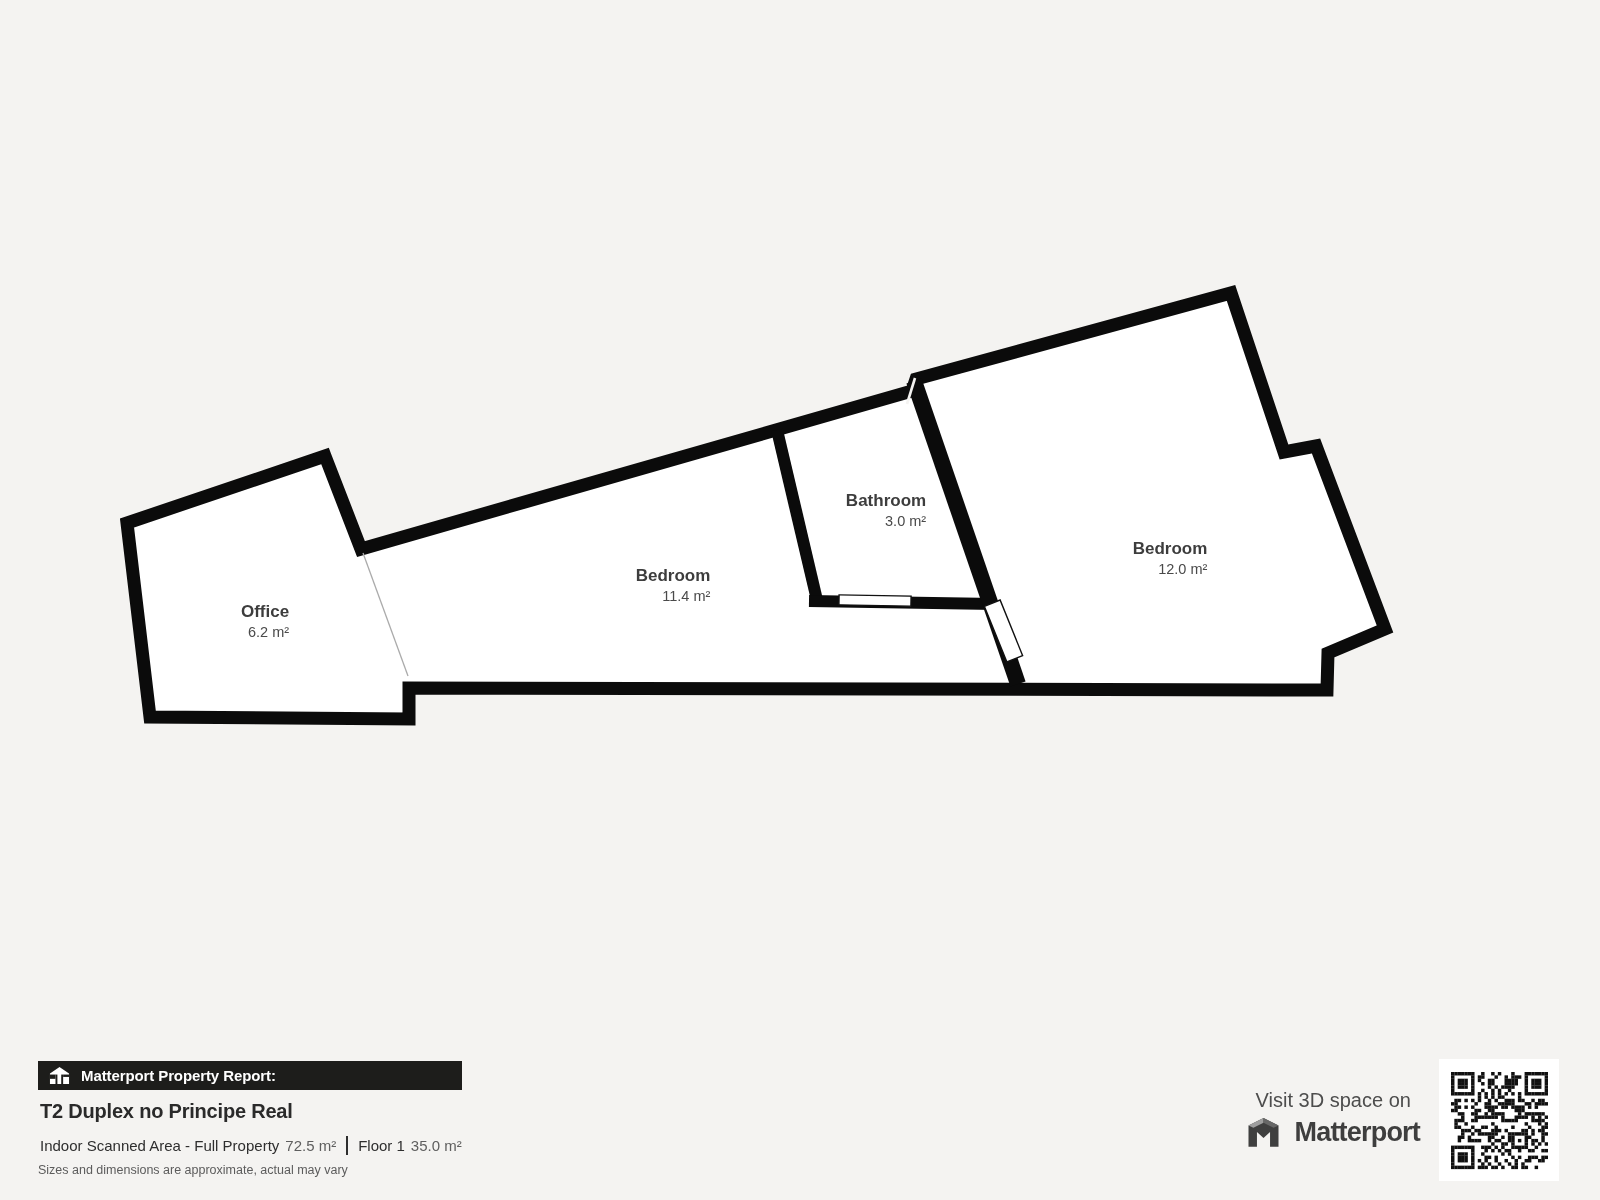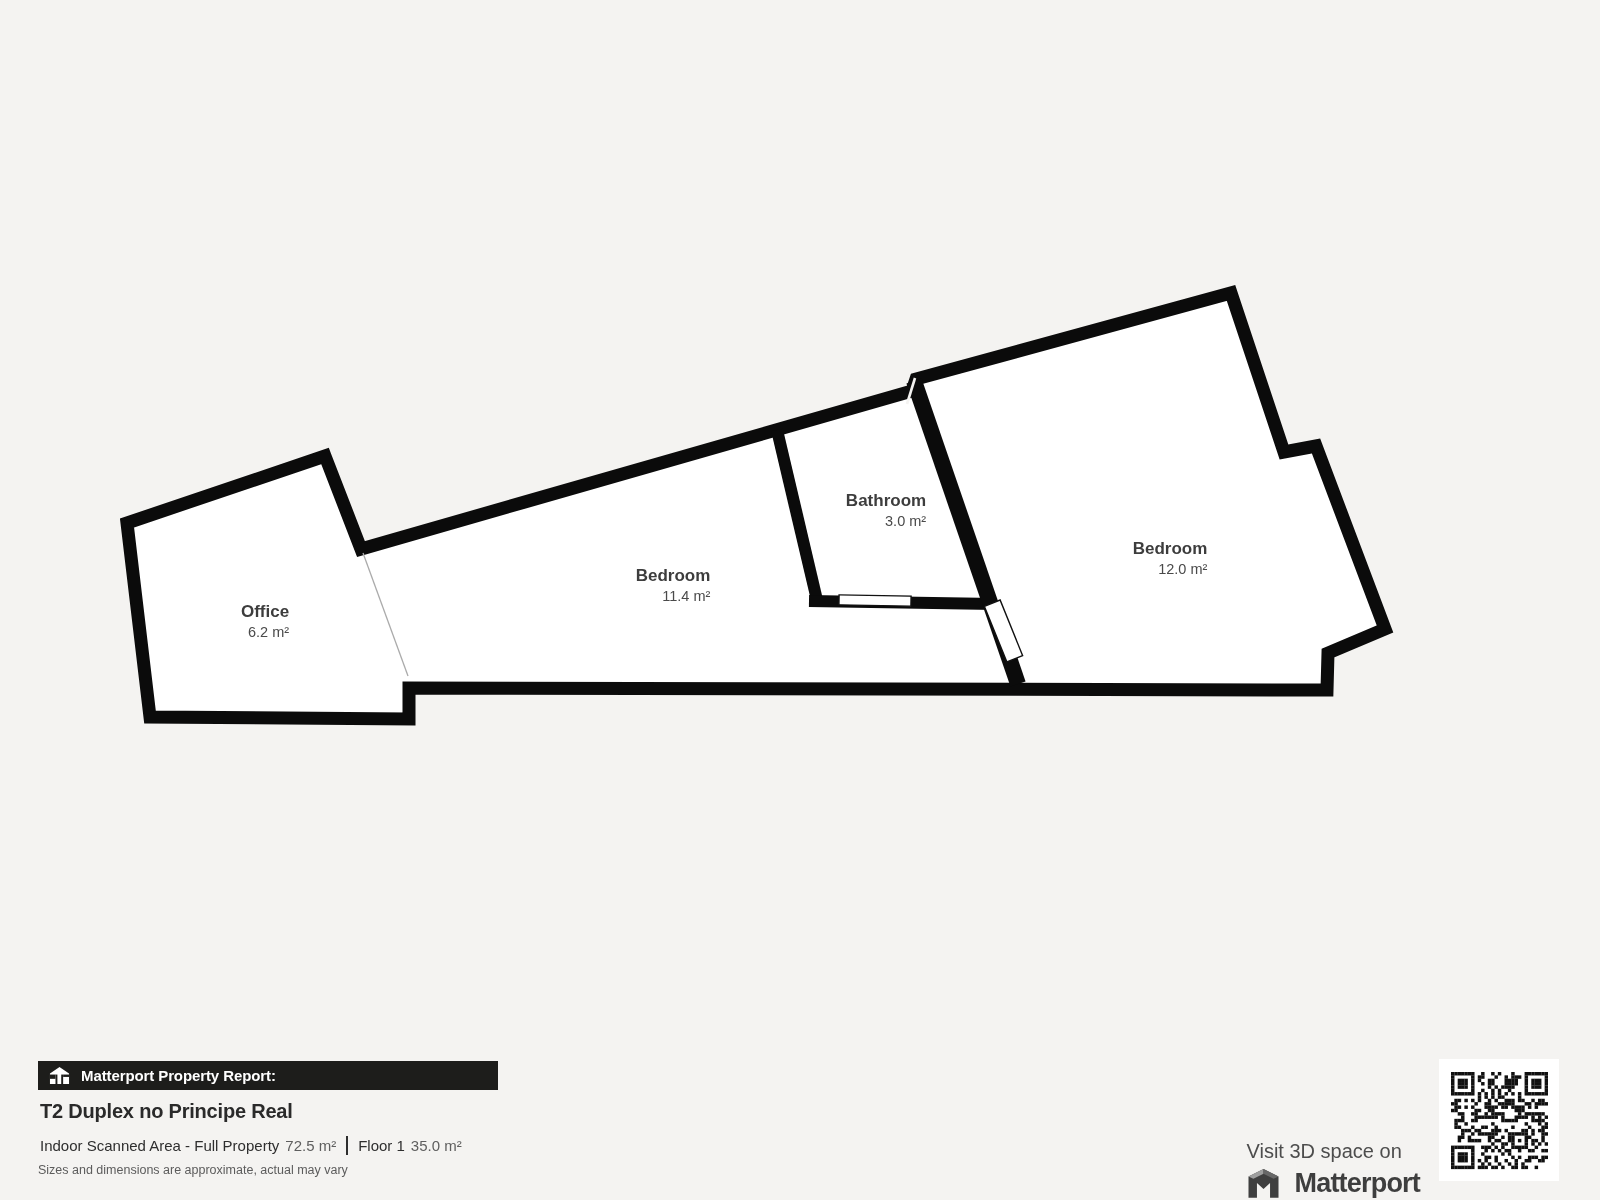--- a/index.html
+++ b/index.html
@@ -14,21 +14,21 @@
 
   .room-label{
     position:absolute;transform:translate(-50%,-50%);
     text-align:right;color:#3d3d3d;line-height:20px;white-space:nowrap;
   }
   .room-name{font-weight:bold;font-size:17px;color:#3d3d3d;}
   .room-area{font-size:14.5px;color:#4a4a4a;}
 
   
   .banner{
-    position:absolute;left:38px;top:1061px;width:460px;height:29px;
+    position:absolute;left:38px;top:1061px;width:424px;height:29px;
     background:#1d1d1b;display:flex;align-items:center;gap:11px;
     padding-left:11px;box-sizing:border-box;
   }
   .banner-text{color:#ffffff;font-weight:bold;font-size:15px;letter-spacing:-0.1px;}
   .prop-title{
     position:absolute;left:40px;top:1100px;
     font-size:20px;font-weight:bold;color:#2a2a2a;letter-spacing:-0.2px;
   }
   .stats{
     position:absolute;left:40px;top:1136px;display:flex;align-items:center;
@@ -37,21 +37,21 @@
   .stat-label{font-weight:normal;color:#2e2e2e;}
   .stat-value{color:#5e5e5e;margin-left:6px;}
   .stat-divider{width:2px;height:19px;background:#2e2e2e;margin:0 10px;}
   .fineprint{
     position:absolute;left:38px;top:1163px;
     font-size:12.5px;color:#5c5c5c;
   }
 
   
   .promo{
-    position:absolute;right:180px;top:1140px;text-align:left;
+    position:absolute;right:180px;top:1089px;text-align:center;
   }
   .visit-text{font-size:20px;color:#4d4d4d;}
   .brand-row{display:flex;align-items:center;justify-content:flex-end;gap:15px;margin-top:5px;}
   .brand-name{font-size:27px;font-weight:bold;color:#3e3e3e;letter-spacing:-0.8px;}
 
   .qr-box{
     position:absolute;left:1439px;top:1059px;width:120px;height:122px;
     background:#ffffff;
   }
   .qr-box svg{position:absolute;left:12px;top:13px;}

